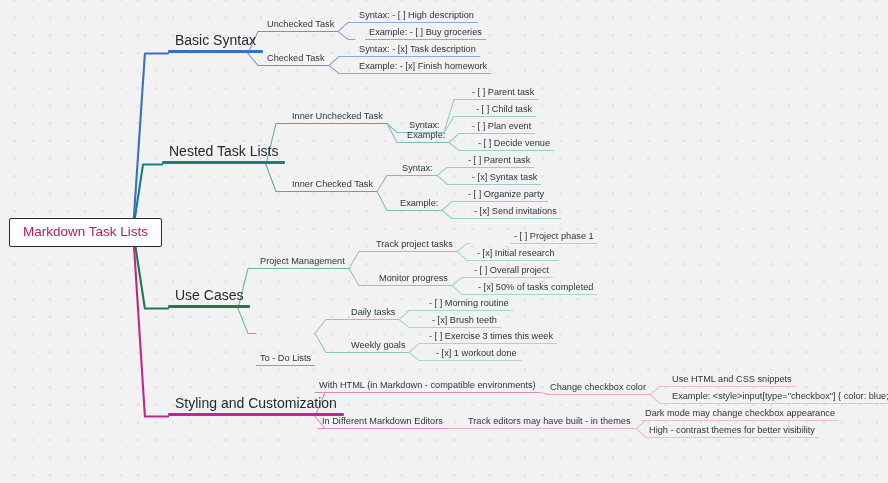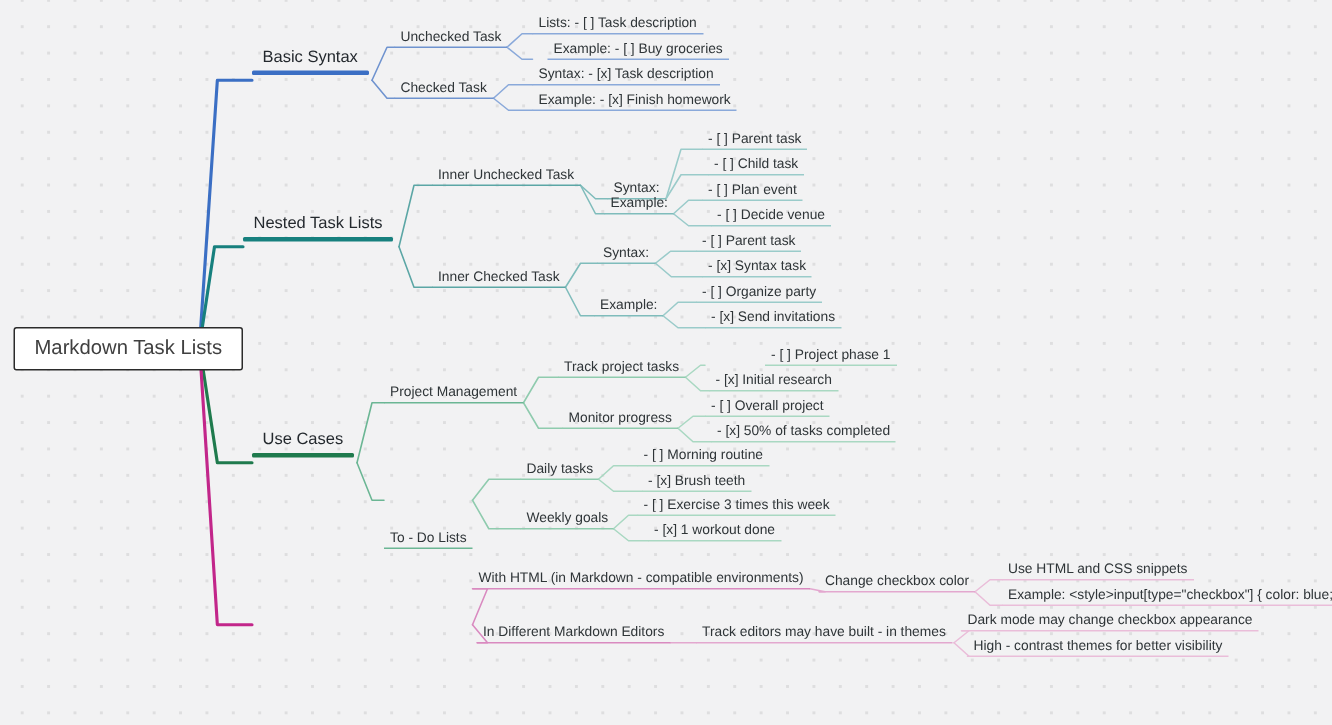--- a/index.html
+++ b/index.html
@@ -39,25 +39,25 @@
     display: block;
     white-space: nowrap;
   }
   
   .node.root {
     border: 1.6px solid #2b2b2b;
     background: #ffffff;
     border-radius: 2px;
     padding: 6px 13px 7px 13px;
     font-size: 13.5px;
-    color: #404040;
+    color: #be185d;
   }
   
   .node.lvl1 {
-    font-size: 11px;
+    font-size: 14px;
     padding: 0 0 4px 0;
   }
   .node.lvl1 .node-text {
     padding: 0 7px 3px 7px;
   }
   .node.lvl1 .bar {
     display: block;
     height: 3.4px;
     border-radius: 1px;
   }
@@ -136,21 +136,21 @@
       </div>
       <div class="node lvl1" style="left: 168px; top: 33px;">
         <span class="node-text">Basic Syntax</span>
         <span class="bar" style="background: rgb(59, 111, 196);"></span>
       </div>
       <div class="node lvl2" style="left: 263px; top: 20px;">
         <span class="node-text">Unchecked Task</span>
         <span class="bar" style="background: rgb(111, 147, 207);"></span>
       </div>
       <div class="node lvl3" style="left: 355px; top: 11px;">
-        <span class="node-text">Lists: - [ ] Task description</span>
+        <span class="node-text">Syntax: - [ ] High description</span>
         <span class="bar" style="background: rgb(138, 169, 218);"></span>
       </div>
       <div class="node lvl3" style="left: 355px; top: 28px; margin-left: 10px;">
         <span class="node-text">Example: - [ ] Buy groceries</span>
         <span class="bar" style="background: rgb(138, 169, 218);"></span>
       </div>
       <div class="node lvl2" style="left: 263px; top: 54px;">
         <span class="node-text">Checked Task</span>
         <span class="bar" style="background: rgb(111, 147, 207);"></span>
       </div>
@@ -276,20 +276,21 @@
       </div>
       <div class="node lvl4" style="left: 425px; top: 332px;">
         <span class="node-text">- [ ] Exercise 3 times this week</span>
         <span class="bar" style="background: rgb(169, 216, 194);"></span>
       </div>
       <div class="node lvl4" style="left: 432px; top: 349px;">
         <span class="node-text">- [x] 1 workout done</span>
         <span class="bar" style="background: rgb(169, 216, 194);"></span>
       </div>
       <div class="node lvl1" style="left: 168px; top: 396px;">
+        <span class="node-text">Styling and Customization</span>
         <span class="bar" style="background: rgb(194, 38, 138);"></span>
       </div>
       <div class="node lvl2" style="left: 315px; top: 381px;">
         <span class="node-text">With HTML (in Markdown - compatible environments)</span>
         <span class="bar" style="background: rgb(217, 138, 192);"></span>
       </div>
       <div class="node lvl3" style="left: 546px; top: 383px;">
         <span class="node-text">Change checkbox color</span>
         <span class="bar" style="background: rgb(227, 168, 207);"></span>
       </div>

